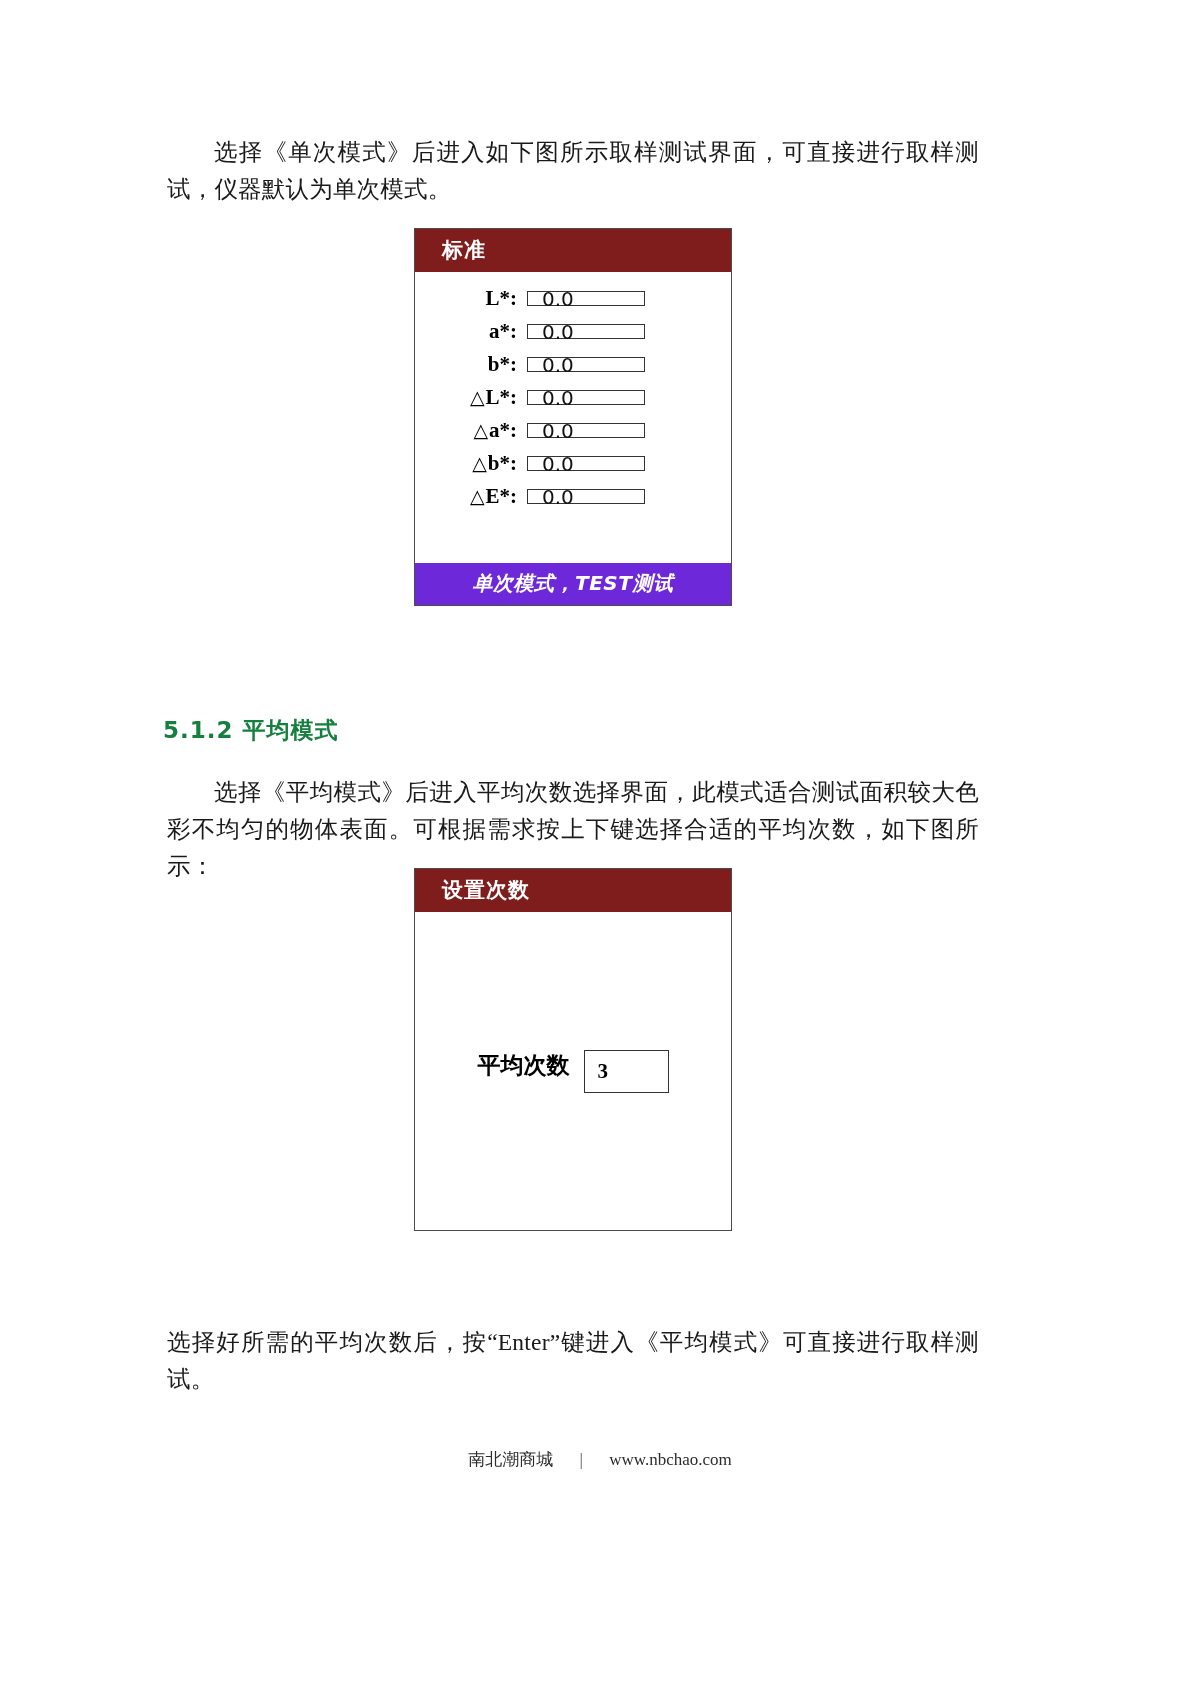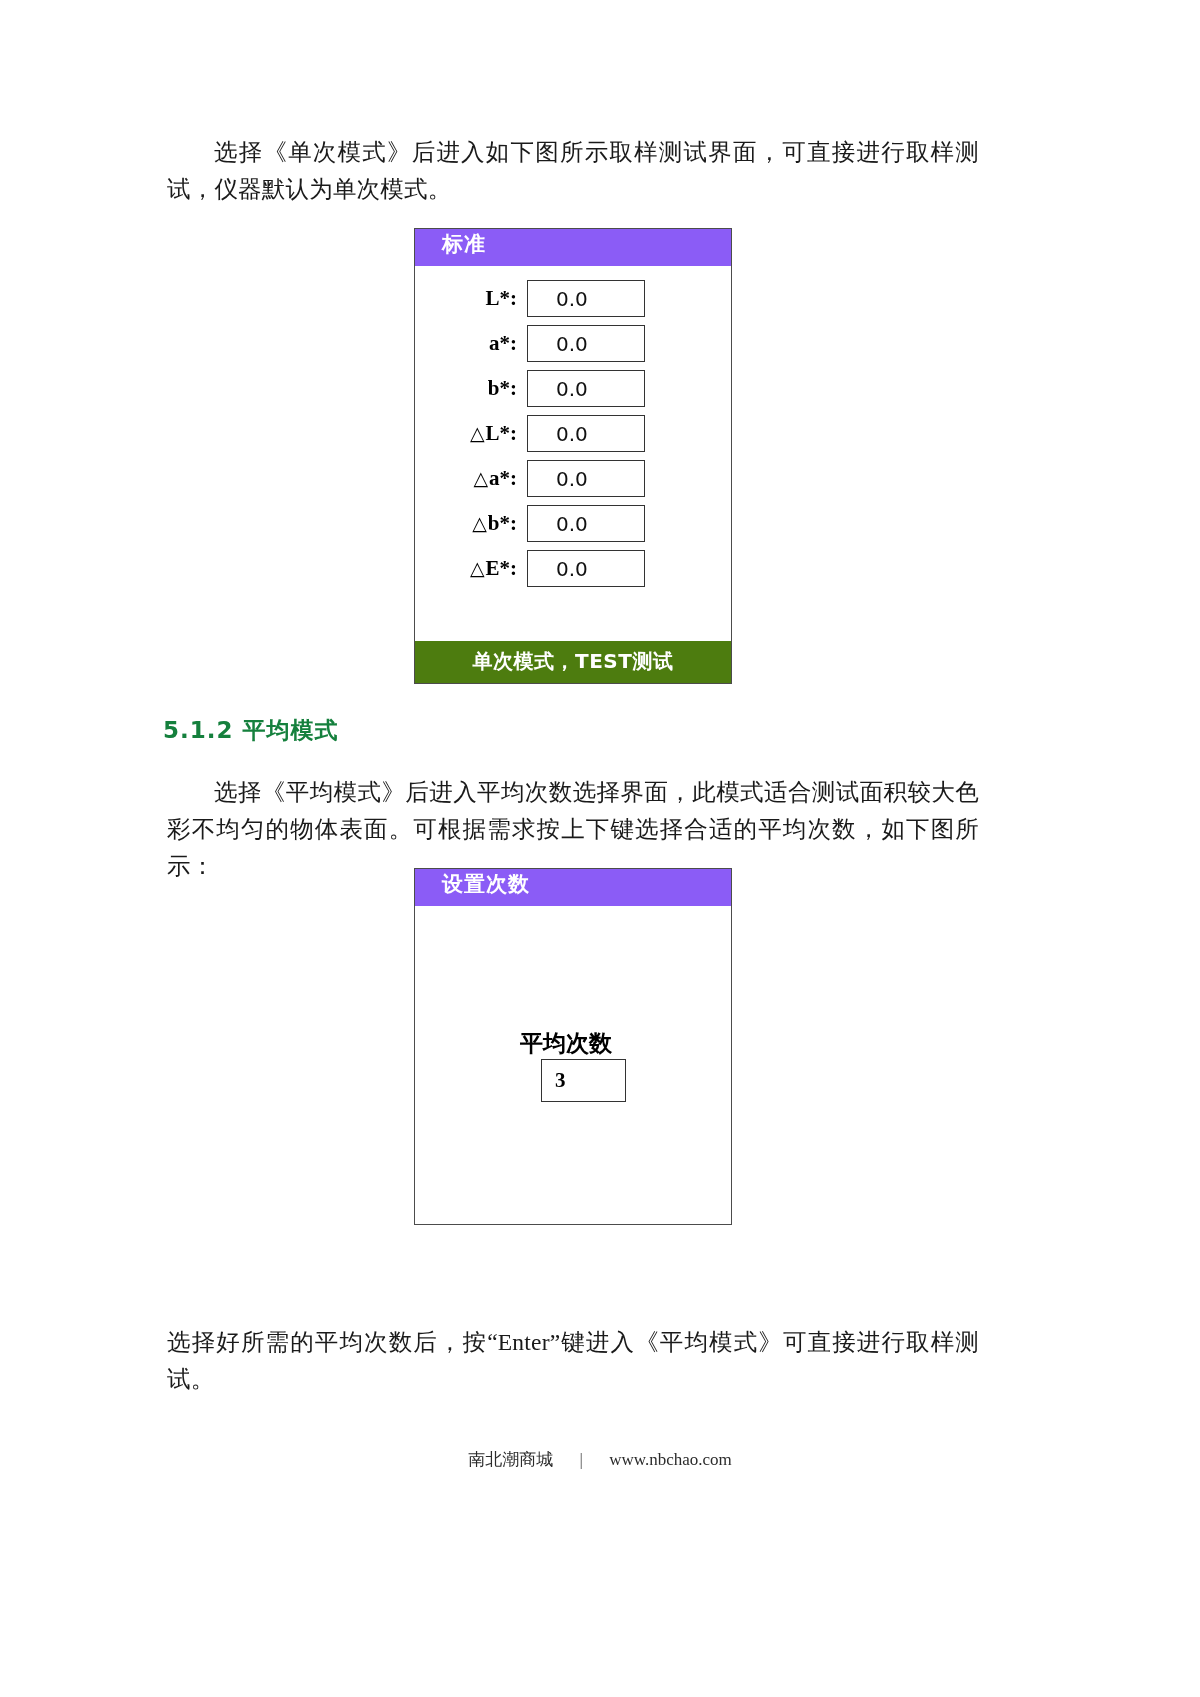--- a/index.html
+++ b/index.html
@@ -47,40 +47,41 @@
   
   .device {
     width: 318px;
     background: #ffffff;
     border: 1px solid #4c4c4c;
     box-sizing: border-box;
     margin: 0 auto;
     box-shadow: 0 0 0 0 transparent;
   }
   .device-titlebar {
-    background: #8b5cf6;
+    background: #7f1d1d;
     color: #ffffff;
     font-weight: bold;
     font-size: 21px;
-    padding: 1px 0 8px 27px;
+    padding: 7px 0 8px 27px;
     letter-spacing: 1px;
     font-family: "DejaVu Sans", "Liberation Sans", sans-serif;
   }
   .device-body {
     background: #ffffff;
   }
   .device-statusbar {
-    background: #4d7c0f;
+    background: #6d28d9;
     color: #ffffff;
     font-weight: bold;
     font-size: 20px;
     padding: 7px 0 8px 0;
     text-align: center;
     letter-spacing: 0.5px;
     font-family: "DejaVu Sans", "Liberation Sans", sans-serif;
+    font-style: italic;
   }
 
   
   .field-list {
     padding: 14px 0 10px 0;
   }
   .field-row {
     display: flex;
     align-items: center;
     margin-bottom: 8px;
@@ -95,44 +96,43 @@
     font-family: "Liberation Serif", "DejaVu Serif", serif;
     white-space: nowrap;
   }
   .field-label .tri {
     font-weight: normal;
     font-size: 19px;
     margin-right: 1px;
   }
   .field-box {
     width: 118px;
-    height: 37px;
+    height: 15px;
     border: 1px solid #333333;
     background: #ffffff;
     display: flex;
     align-items: center;
-    padding-left: 28px;
+    padding-left: 14px;
     box-sizing: border-box;
     font-size: 20px;
     font-family: "DejaVu Sans", "Liberation Sans", sans-serif;
     color: #111111;
   }
   .field-spacer { height: 36px; }
 
   
   .avg-area {
     height: 318px;
     display: flex;
     align-items: center;
     justify-content: center;
   }
   .avg-row {
     display: flex;
-    align-items: flex-end;
-    flex-direction: column;
+    align-items: flex-start;
   }
   .avg-label {
     font-size: 23px;
     font-weight: bold;
     margin-right: 14px;
     font-family: "Liberation Serif", "DejaVu Serif", serif;
   }
   .avg-box {
     width: 85px;
     height: 43px;

